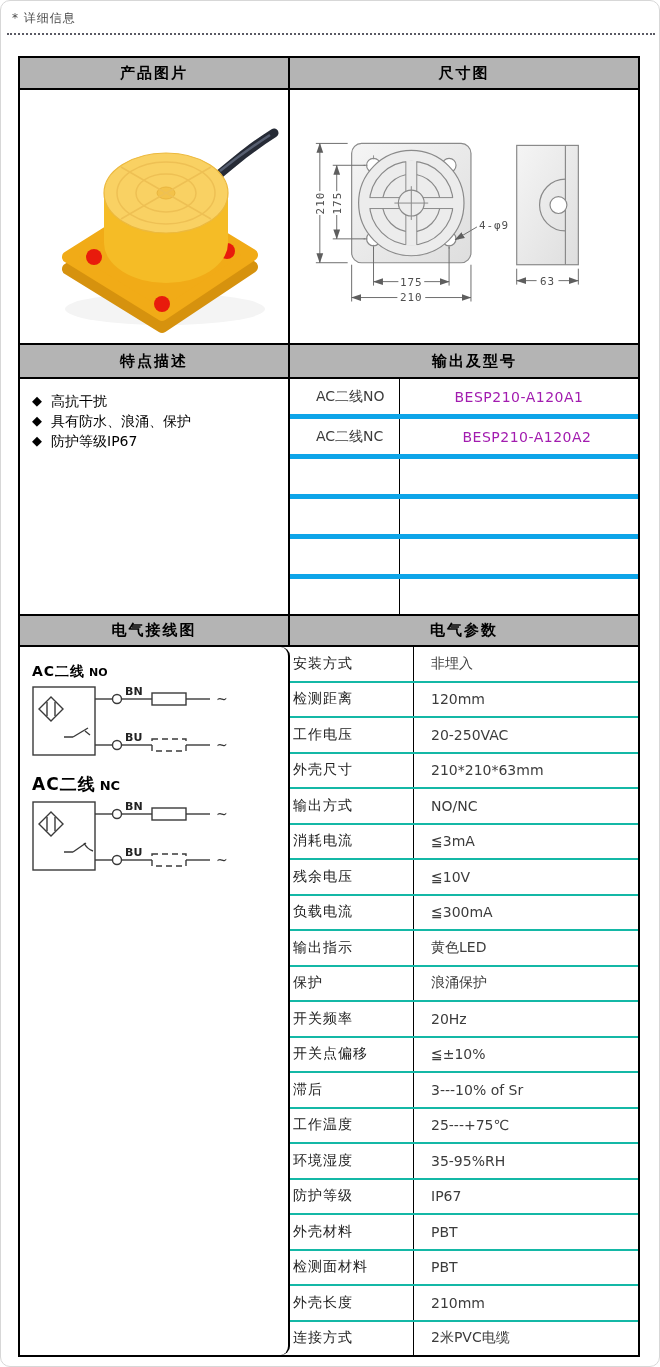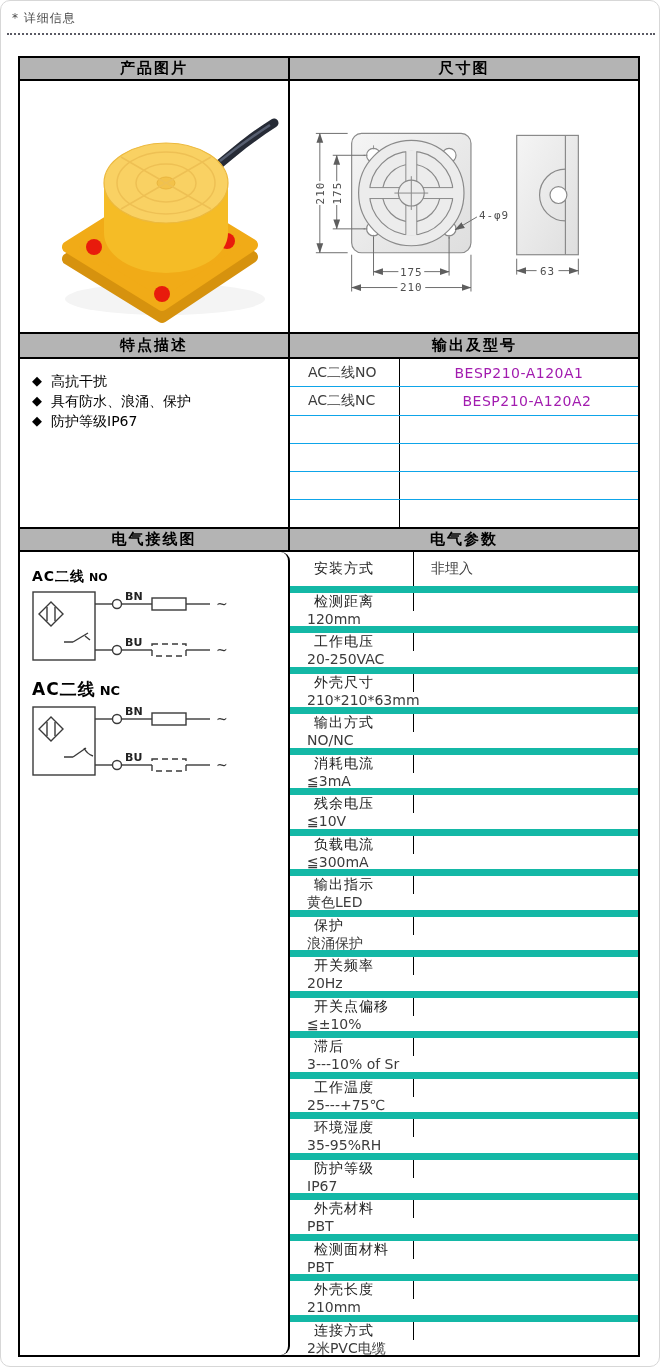--- a/index.html
+++ b/index.html
@@ -32,42 +32,42 @@
   .imgcell, .dimcell { display:flex; align-items:center; justify-content:center; overflow:hidden; background:#fff; }
 
   
   .features { padding:12px 10px 0 12px; }
   .feat { display:flex; align-items:flex-start; font-size:14px; color:#000; line-height:20px; }
   .feat .diamond { font-size:13px; margin-right:9px; line-height:20px; }
 
   
   .outgrid { display:flex; flex-direction:column; height:100%; }
   .orow { flex:1; display:flex; min-height:0; }
-  .orow + .orow { border-top:1px solid #0ea5e9;gap:16px; }
+  .orow + .orow { border-top:5px solid #0ea5e9;gap:16px; }
   .otype { width:110px; flex:none; border-right:1px solid #000; display:flex; align-items:center;
-           padding-left:18px; font-size:14px; color:#3c3c3c; }
+           padding-left:26px; font-size:14px; color:#3c3c3c; }
   .omodel { flex:1; display:flex; align-items:center; justify-content:center; font-size:14px; color:#a21caf; letter-spacing:0.5px; }
 
   
   .wiring { padding:10px 0 0 8px;border-radius:9px; }
   .wtitle { margin:4px 0 2px 4px; font-weight:bold; color:#000; }
   .wt-main { font-size:14px; letter-spacing:1px; }
   .wt-mode { font-size:11px; margin-left:4px; }
   .wtitle.big .wt-main { font-size:17px; }
   .wtitle.big .wt-mode { font-size:13px; }
   .wsvg { display:block; margin-left:2px; }
   .wlabel { font-size:11px; font-weight:bold; fill:#222; }
   .wtilde { font-size:14px; fill:#333; }
 
   
   .paramgrid { display:flex; flex-direction:column; height:100%; }
   .prow { flex:1; display:flex; min-height:0; }
-  .prow + .prow { border-top:7px solid #14b8a6;flex-direction:column; }
+  .prow + .prow { border-top:2px solid #14b8a6; }
   .plabel { width:124px; flex:none; border-right:1px solid #000; display:flex; align-items:center;
-            padding-left:24px; font-size:14px; color:#222; letter-spacing:1px; }
+            padding-left:3px; font-size:14px; color:#222; letter-spacing:1px; }
   .pvalue { flex:1; display:flex; align-items:center; padding-left:17px; font-size:14px; color:#3c3c3c; }
 
   
   .dimtxt { font-family:"DejaVu Sans Mono","Liberation Mono",monospace; font-size:11px; fill:#4f4f4f; letter-spacing:1px; }
 </style>
 </head>
 <body>
 
 <div class="page">
 

